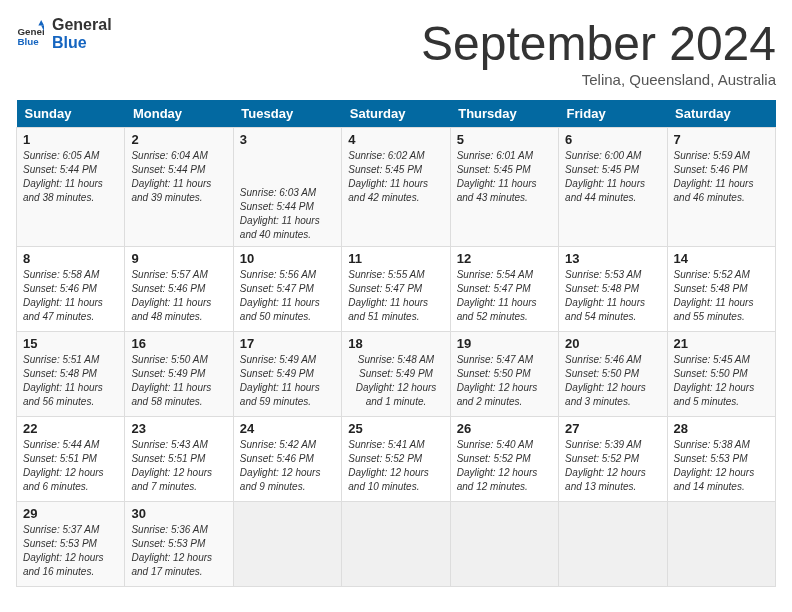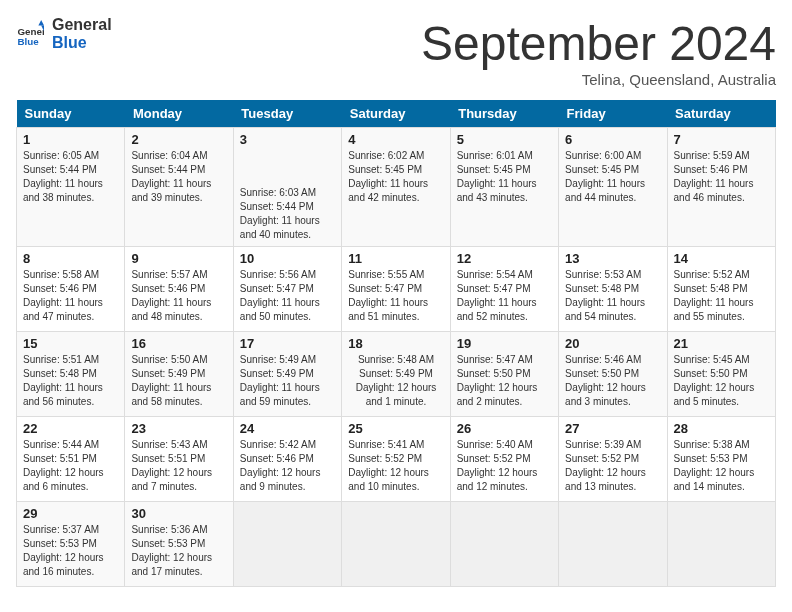--- a/index.html
+++ b/index.html
@@ -55,20 +55,21 @@
       font-size: 13px;
       font-weight: bold;
       color: #222;
       display: block;
       margin-bottom: 2px;
     }
     .day-info {
       font-size: 10px;
       color: #333;
       line-height: 1.4;
+      font-style: italic;
     }
     .empty-cell { background: #f0f0f0 !important; }
     .week-row td { height: 85px; }
   </style>
 </head>
 <body>
 
 <div class="header-area">
   <div class="logo">
     <svg class="logo-icon" viewBox="0 0 40 40">

